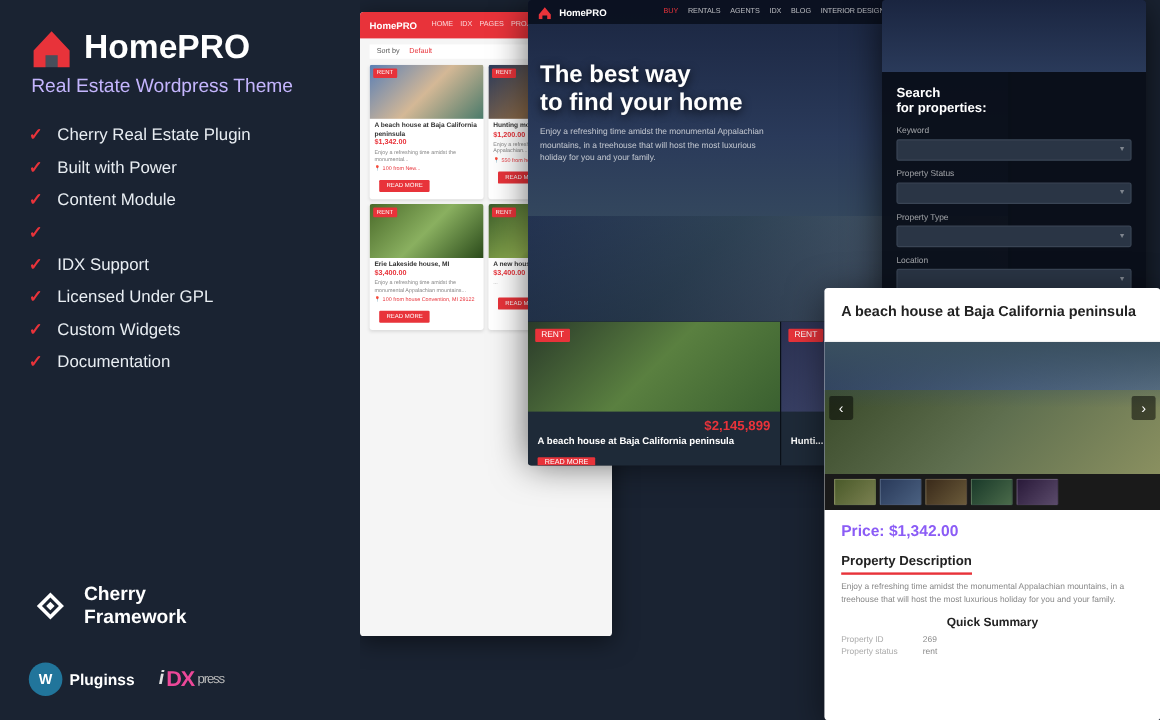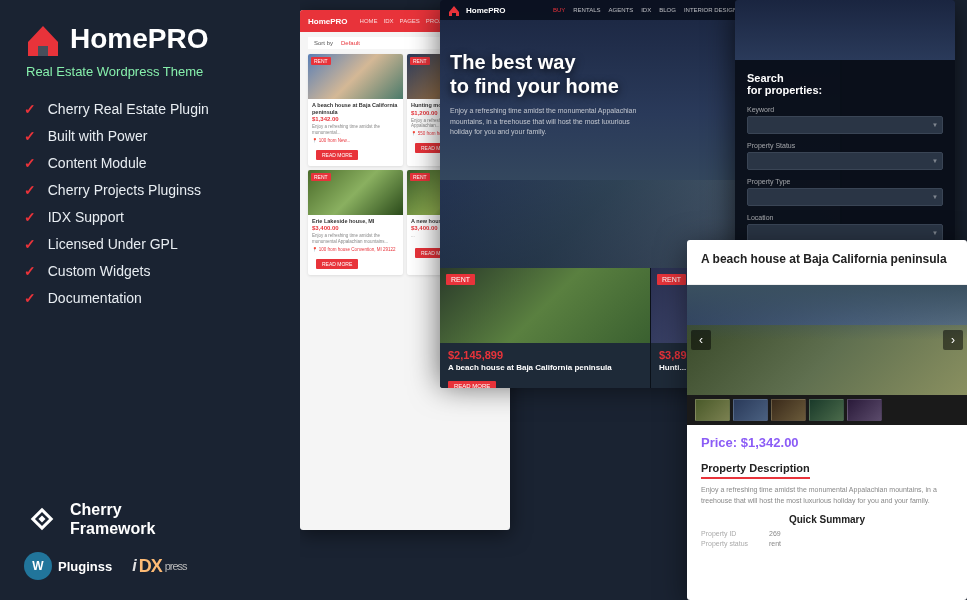--- a/index.html
+++ b/index.html
@@ -39,22 +39,22 @@
       font-weight: 400;
       color: #ffffff;
       letter-spacing: 0;
     }
 
     .logo-text span {
       font-weight: 900;
     }
 
     .tagline {
-      color: #86efac;
-      font-size: 13px;
+      color: #c4b5fd;
+      font-size: 16px;
       margin-bottom: 22px;
       margin-left: 2px;
     }
 
     .features-list {
       list-style: none;
       margin-bottom: 22px;
     }
 
     .features-list li {
@@ -70,21 +70,21 @@
       color: #e8333a;
       margin-right: 12px;
       font-size: 14px;
       font-weight: bold;
     }
 
     .bottom-logos {
       margin-top: auto;
       display: flex;
       flex-direction: column;
-      gap: 14px;
+      gap: 28px;
     }
 
     .cherry-logo {
       display: flex;
       align-items: center;
       gap: 10px;
     }
 
     .cherry-diamond {
       width: 36px;
@@ -478,20 +478,21 @@
     }
 
     .prop-card-info {
       padding: 6px 8px;
     }
 
     .prop-card-price {
       color: #e8333a;
       font-size: 11px;
       font-weight: 700;
+      text-align: right;
     }
 
     .prop-card-name {
       color: white;
       font-size: 8px;
       font-weight: 600;
       margin: 2px 0;
     }
 
     .prop-card-btn {
@@ -667,21 +668,20 @@
     <li>
       <span class="check-icon">✓</span>
       <span>Built with Power</span>
     </li>
     <li>
       <span class="check-icon">✓</span>
       <span>Content Module</span>
     </li>
     <li>
       <span class="check-icon">✓</span>
-      <span>Cherry Projects Pluginss</span>
     </li>
     <li>
       <span class="check-icon">✓</span>
       <span>IDX Support</span>
     </li>
     <li>
       <span class="check-icon">✓</span>
       <span>Licensed Under GPL</span>
     </li>
     <li>
@@ -707,21 +707,21 @@
         <div>Framework</div>
       </div>
     </div>
     <div class="bottom-row">
       <div class="wp-logo">
         <div class="wp-circle">W</div>
         <span>Pluginss</span>
       </div>
       <div class="idx-logo">
         <span style="font-style:italic;color:#e0e0e0;font-size:16px;">i</span>
-        <span style="color:#fdba74;font-weight:900;">DX</span>
+        <span style="color:#ec4899;font-weight:900;">DX</span>
         <span style="font-size:11px;font-weight:400;color:#bbb;">press</span>
       </div>
     </div>
   </div>
 </div>
 
 <div class="right-panel">
 
   <div class="screenshot-listing">
     <div class="sc-header">

